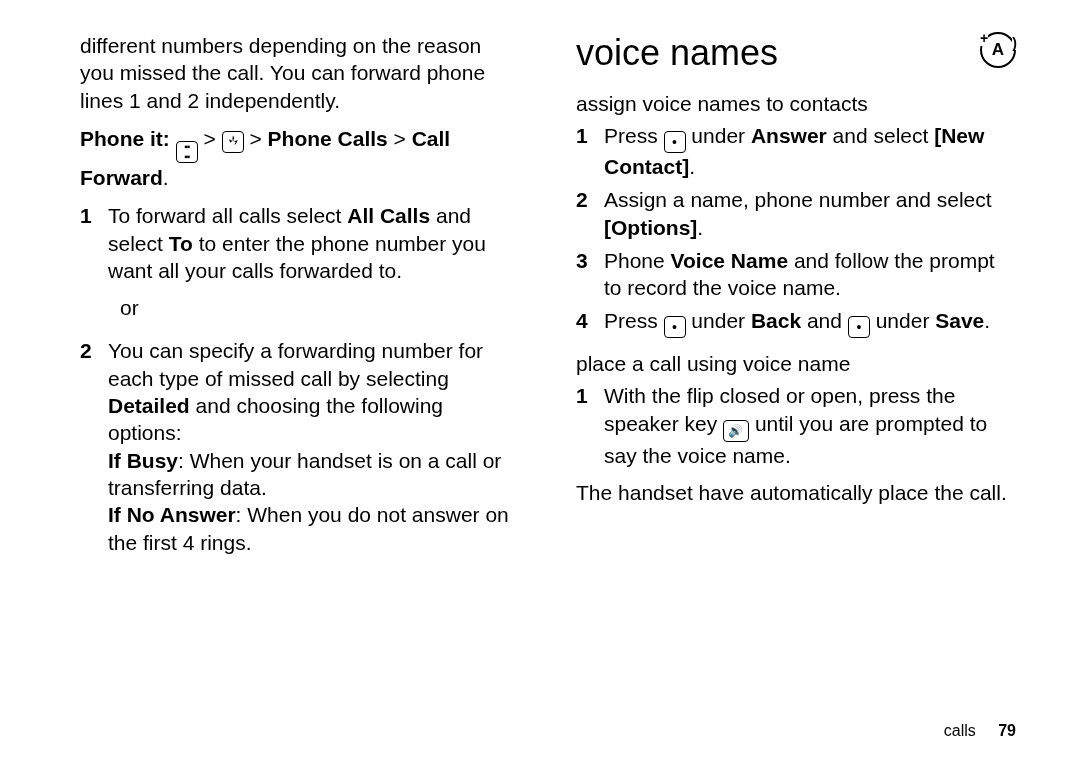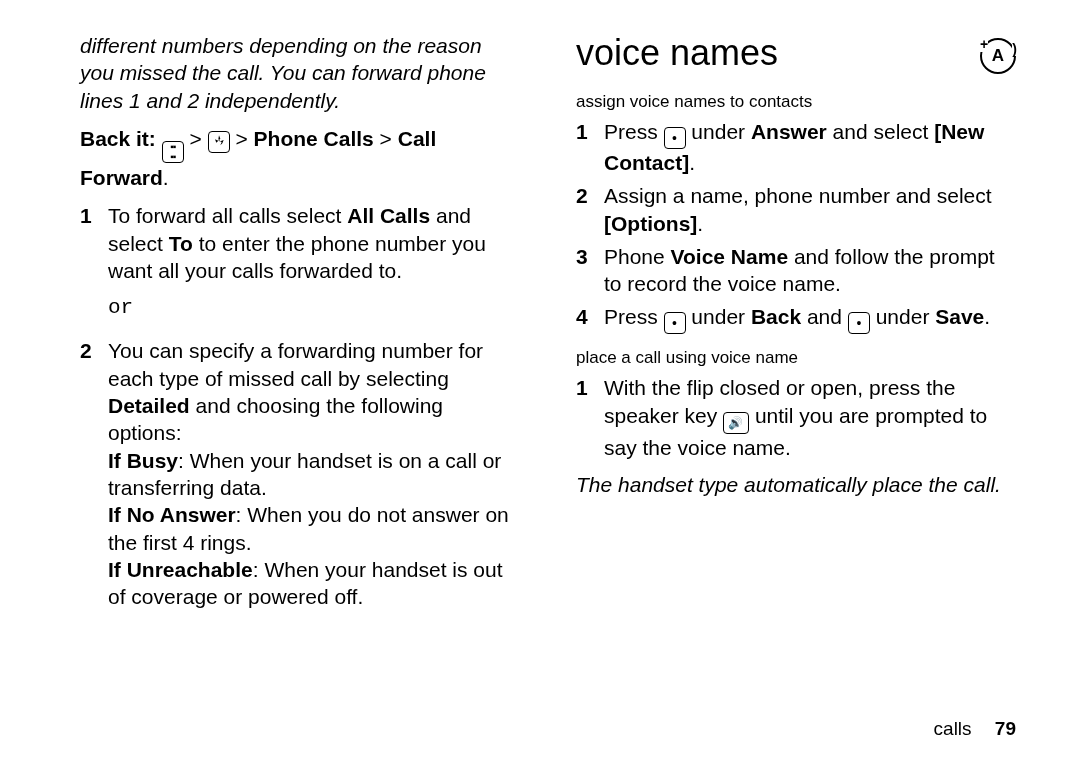--- a/index.html
+++ b/index.html
@@ -21,21 +21,20 @@
       display: flex;
       gap: 56px;
     }
     .col {
       flex: 1;
       min-width: 0;
     }
     .para {
       line-height: 1.3;
       margin-bottom: 10px;
-      font-style: italic;
     }
     .find-it-line {
       margin-bottom: 10px;
       line-height: 1.4;
     }
     .bold-cond {
       font-family: "Arial Narrow", Arial, sans-serif;
       font-weight: 700;
       font-stretch: condensed;
     }
@@ -78,30 +77,29 @@
       font-weight: 700;
       font-stretch: condensed;
     }
     .list-body {
       flex: 1;
     }
     .sub-para {
       line-height: 1.3;
     }
     .or-line {
-      margin: 10px 0;
+      margin: 10px 12px;
       padding-left: 28px;
-      font-family: Liberation Mono, monospace;
     }
     .section-title {
       font-size: 36px;
       font-weight: normal;
       margin-bottom: 18px;
       display: flex;
-      align-items: flex-end;
+      align-items: flex-start;
       justify-content: space-between;
     }
     .circle-icon {
       width: 36px;
       height: 36px;
       border: 2.5px solid #000;
       border-radius: 50%;
       display: inline-flex;
       align-items: center;
       justify-content: center;
@@ -124,48 +122,48 @@
       position: absolute;
       right: -3px;
       top: 3px;
       font-size: 14px;
       font-weight: bold;
       background: #fff;
       line-height: 0.9;
     }
     .subheading {
       font-weight: normal;
-      font-size: 17px;
+      font-size: 21px;
       margin: 14px 0 6px 0;
     }
     .footer {
       position: absolute;
       bottom: 26px;
       right: 64px;
-      font-size: 19px;
+      font-size: 16px;
     }
     .footer .page-num {
       font-weight: 700;
       margin-left: 18px;
     }
     .tools-icon svg {
       width: 16px;
       height: 16px;
       vertical-align: middle;
     }
   </style>
 </head>
 <body>
 
 <div class="columns">
   <div class="col">
     <p class="para">different numbers depending on the reason you missed the call. You can forward phone lines 1 and 2 independently.</p>
 
     <p class="find-it-line">
-      <span class="bold-cond">Back it:</span>
+      <span class="bold-cond">Phone it:</span>
       <span class="icon-box menu-icon">
           <span>▪▪<br>▪▪</span>
         </span>
       &gt;
       <span class="icon-box tools-icon">
         <svg viewBox="0 0 24 24" fill="#000">
             <path d="M12 2l2 5-3 3-5-2 2 5 3-3 5 2-2 5 3-3 2-5-5 2-3-3z"></path>
           </svg>
       </span>
       &gt;
@@ -187,23 +185,20 @@
         <div class="list-num">2</div>
         <div class="list-body">
           <span>You can specify a forwarding number for each type of missed call by selecting </span><span class="bold-cond">Detailed</span><span> and choosing the following options:</span>
 
           <div class="sub-para">
             <span class="bold-cond">If Busy</span><span>: When your handset is on a call or transferring data.</span>
           </div>
           <div class="sub-para">
             <span class="bold-cond">If No Answer</span><span>: When you do not answer on the first 4 rings.</span>
           </div>
-          <div class="sub-para">
-            <span class="bold-cond">If Unreachable</span><span>: When your handset is out of coverage or powered off.</span>
-          </div>
         </div>
       </div>
     </div>
   </div>
 
   <div class="col">
     <h1 class="section-title">
       <span>voice names</span>
       <span class="circle-icon">
         <span class="plus">+</span>
@@ -246,20 +241,20 @@
 
     <div class="list">
       <div class="list-item">
         <div class="list-num">1</div>
         <div class="list-body">
           <span>With the flip closed or open, press the speaker key </span><span class="icon-box speaker">🔊</span><span> until you are prompted to say the voice name.</span>
         </div>
       </div>
     </div>
 
-    <p class="para">The handset type automatically place the call.</p>
+    <p class="para">The handset have automatically place the call.</p>
   </div>
 </div>
 
 <div class="footer">
   <span>calls</span>
   <span class="page-num">79</span>
 </div>
 
 </body></html>

